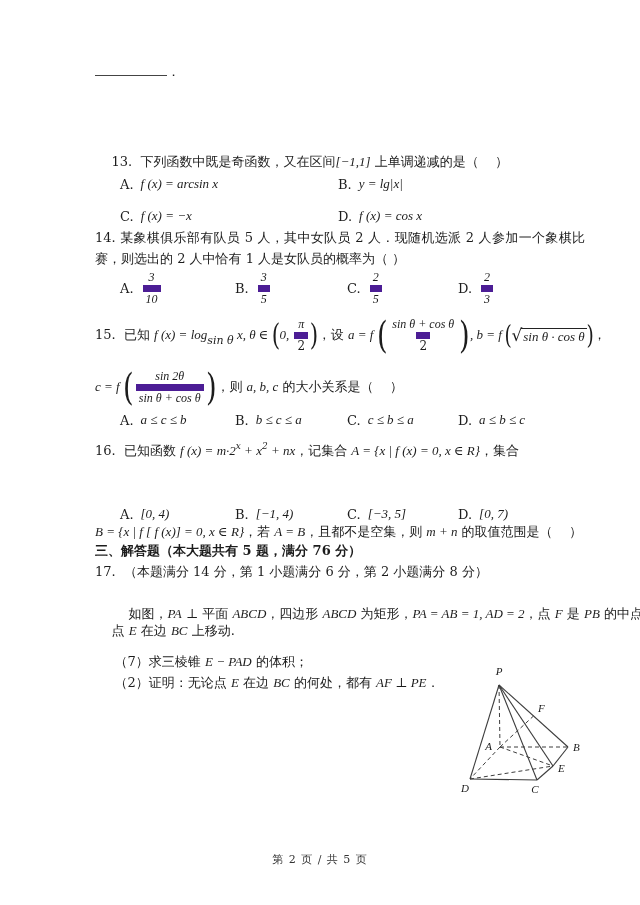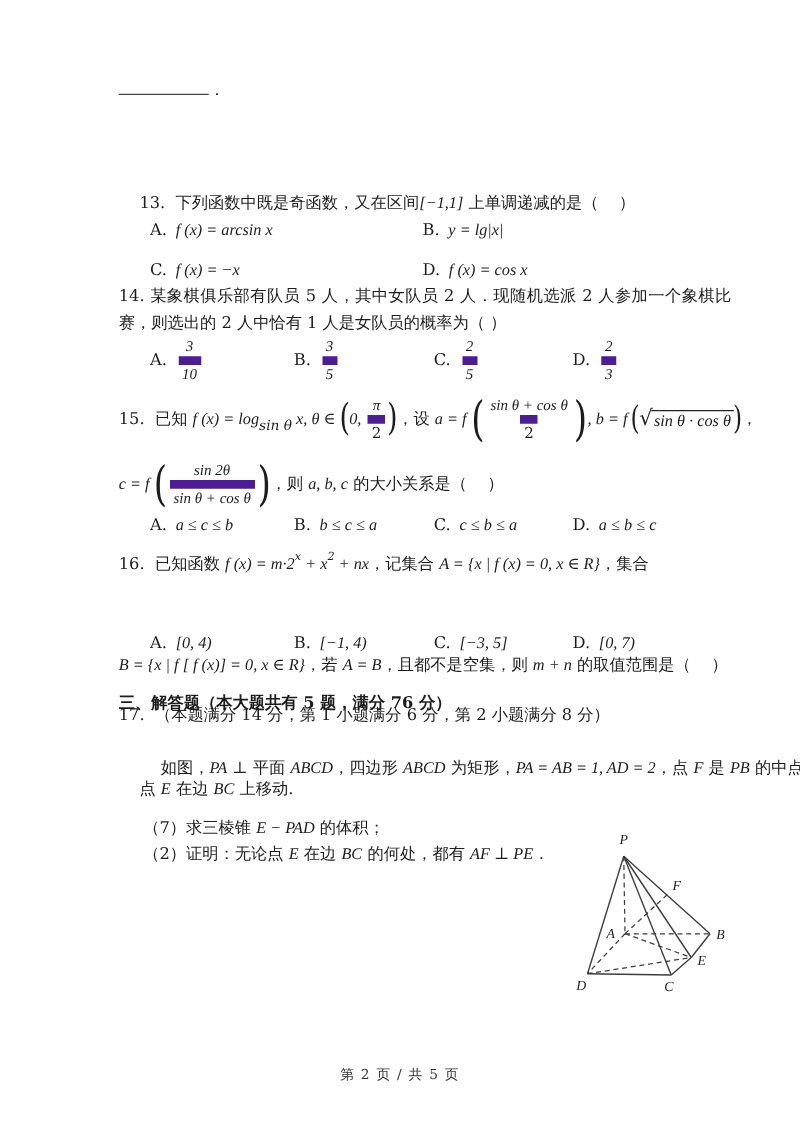--- a/index.html
+++ b/index.html
@@ -89,21 +89,21 @@
   <div class="abs mathline" style="left:95px;top:470px;height:28px;margin-top:48px;">
     <span class="mi">B = {x | f [ f (x)] = 0, x ∈ R}</span><span class="cn">，若 </span><span class="mi">A = B</span><span class="cn">，且都不是空集，则 </span><span class="mi">m + n</span><span class="cn"> 的取值范围是（    ）</span>
   </div>
   <div class="optrow" style="top:506px;">
     <div class="opt c1"><span class="olabel">A.</span><span class="mi">[0, 4)</span></div>
     <div class="opt c2"><span class="olabel">B.</span><span class="mi">[−1, 4)</span></div>
     <div class="opt c3"><span class="olabel">C.</span><span class="mi">[−3, 5]</span></div>
     <div class="opt c4"><span class="olabel">D.</span><span class="mi">[0, 7)</span></div>
   </div>
 
-  <div class="abs bold" style="left:95px;top:542px;margin-top:11px;">三、解答题（本大题共有 5 题，满分 76 分）</div>
+  <div class="abs bold" style="left:95px;top:542px;">三、解答题（本大题共有 5 题，满分 76 分）</div>
 
   <div class="abs pre" style="left:95px;top:563px;">17.  （本题满分 14 分，第 1 小题满分 6 分，第 2 小题满分 8 分）</div>
 
   <div class="abs pre" style="left:112px;top:590px;">
     <span class="cn">如图，</span><span class="mi">PA</span><span class="cn"> ⊥ 平面 </span><span class="mi">ABCD</span><span class="cn">，四边形 </span><span class="mi">ABCD</span><span class="cn"> 为矩形，</span><span class="mi">PA = AB = 1, AD = 2</span><span class="cn">，点 </span><span class="mi">F</span><span class="cn"> 是 </span><span class="mi">PB</span><span class="cn"> 的中点，</span>
   </div>
 
   <div class="abs pre" style="left:95px;top:607px;">
     <span class="cn">点 </span><span class="mi">E</span><span class="cn"> 在边 </span><span class="mi">BC</span><span class="cn"> 上移动.</span>
   </div>

